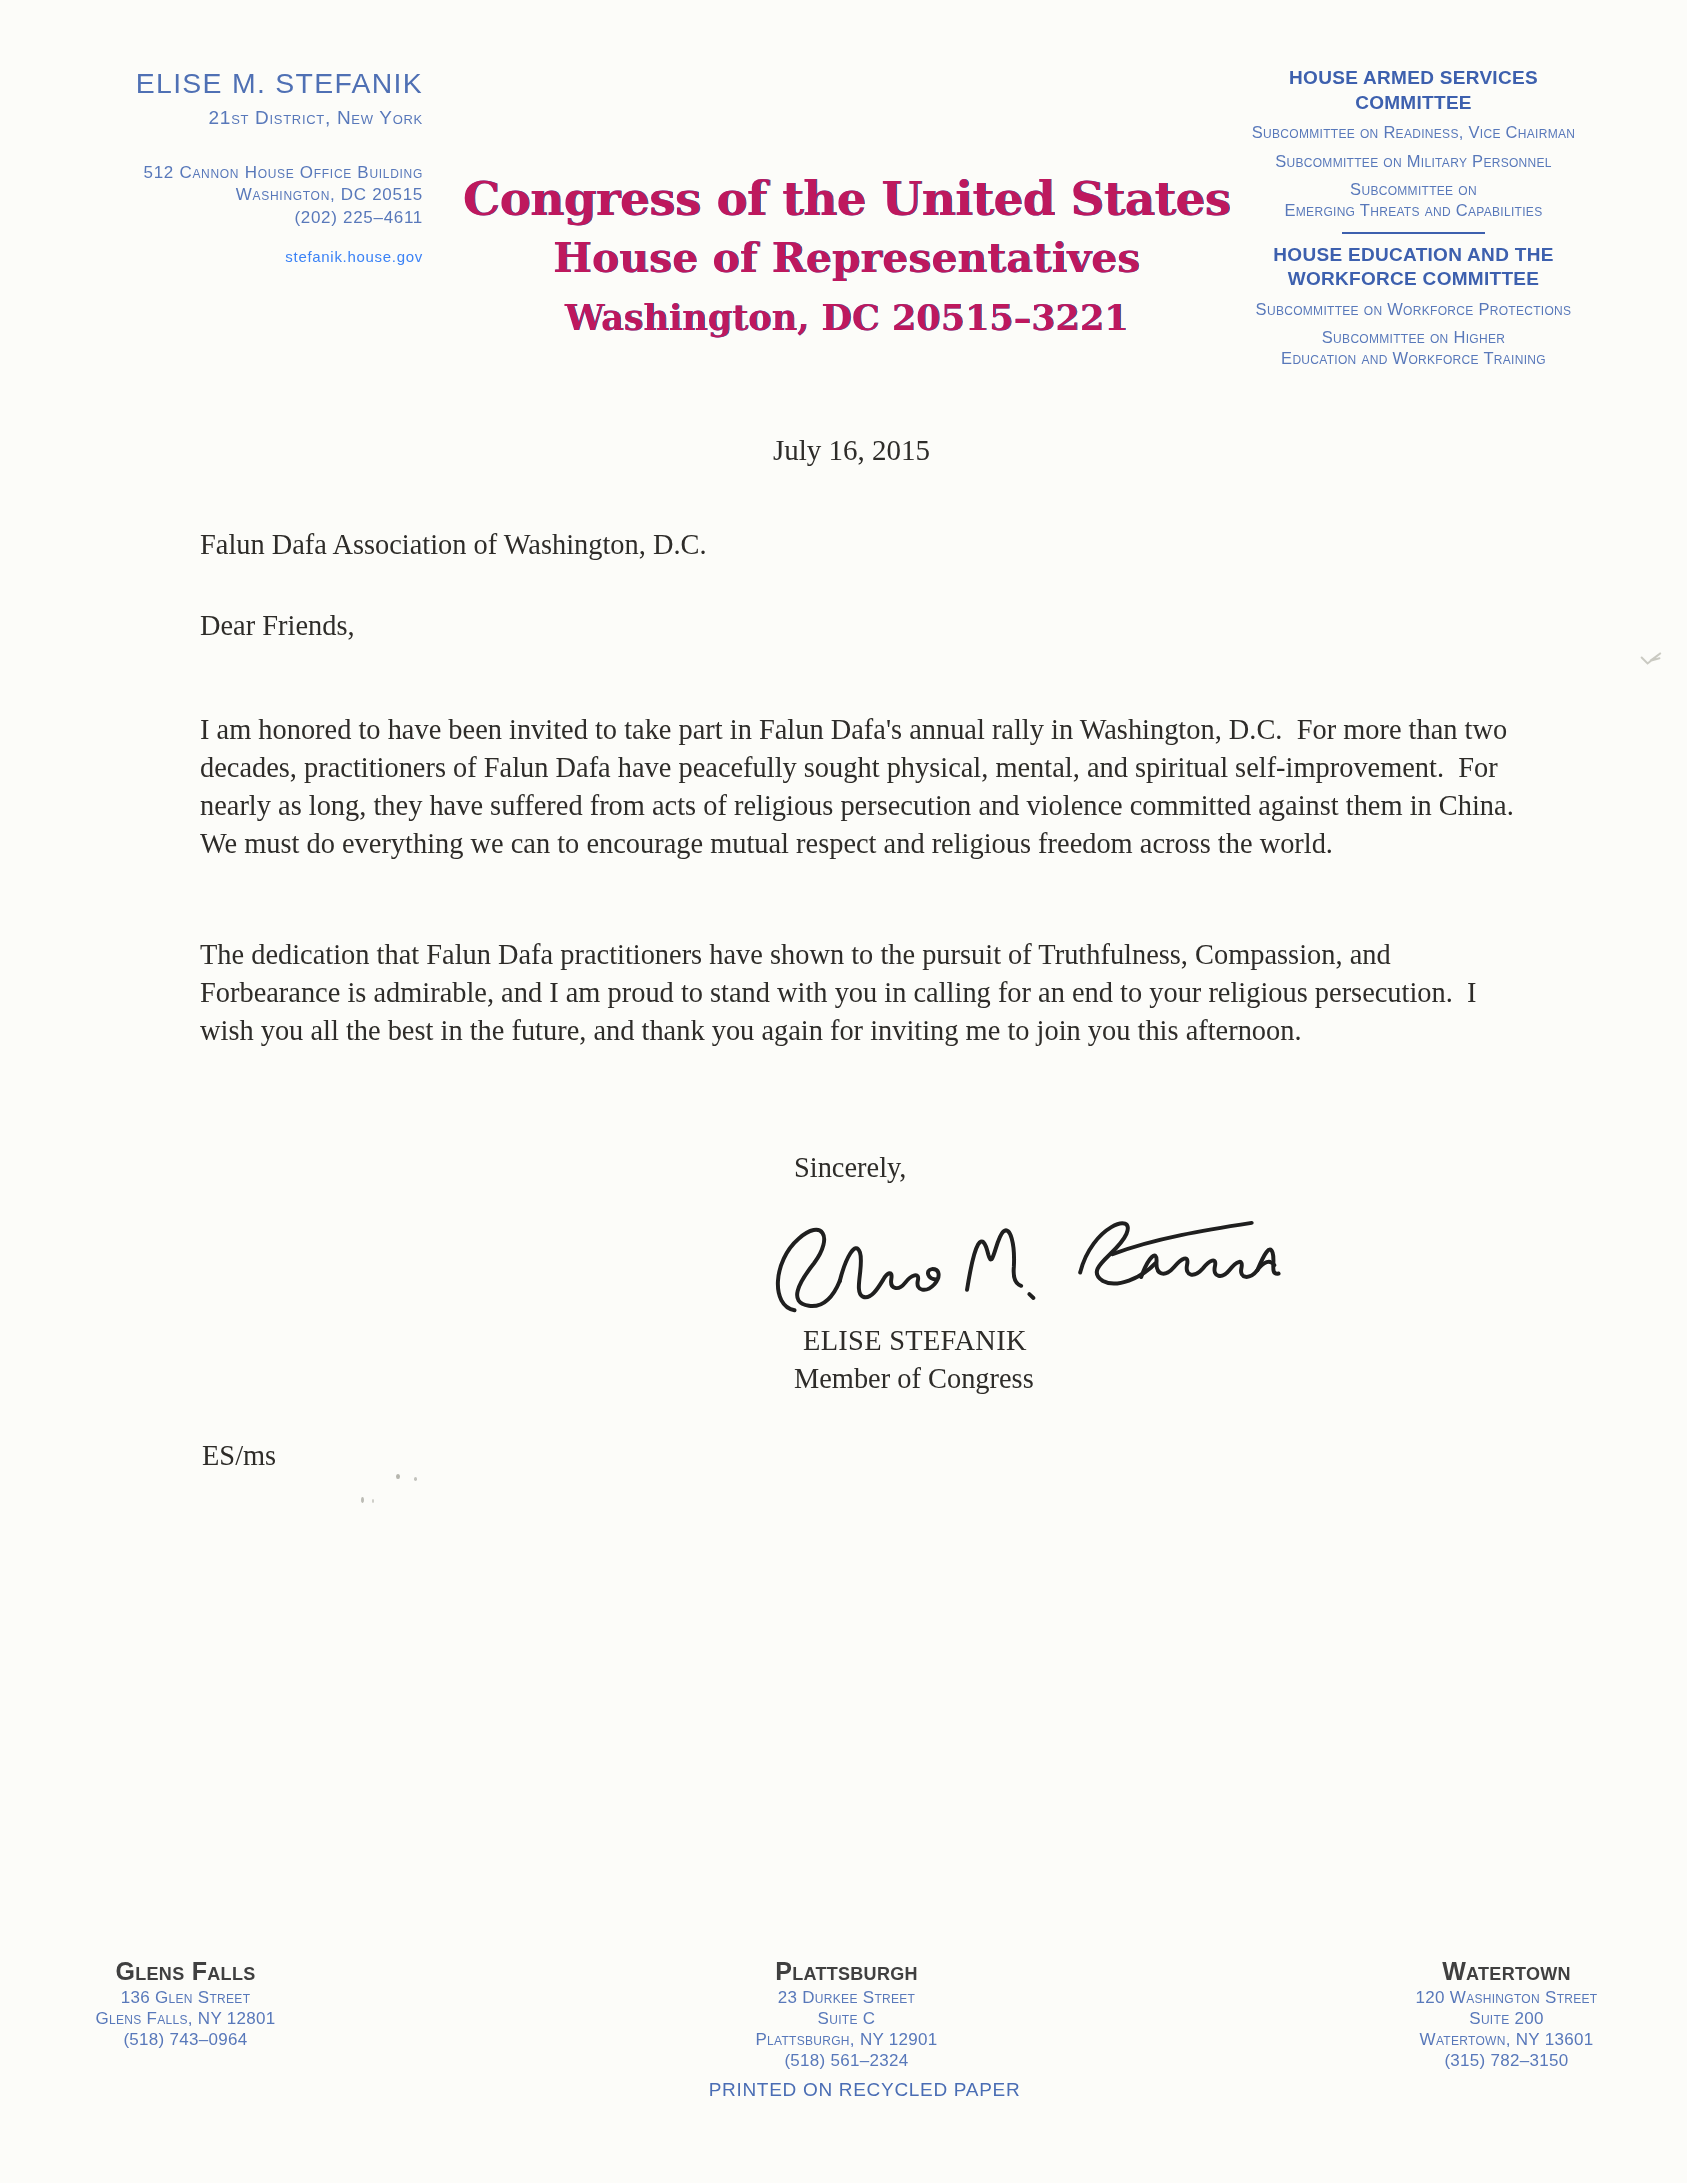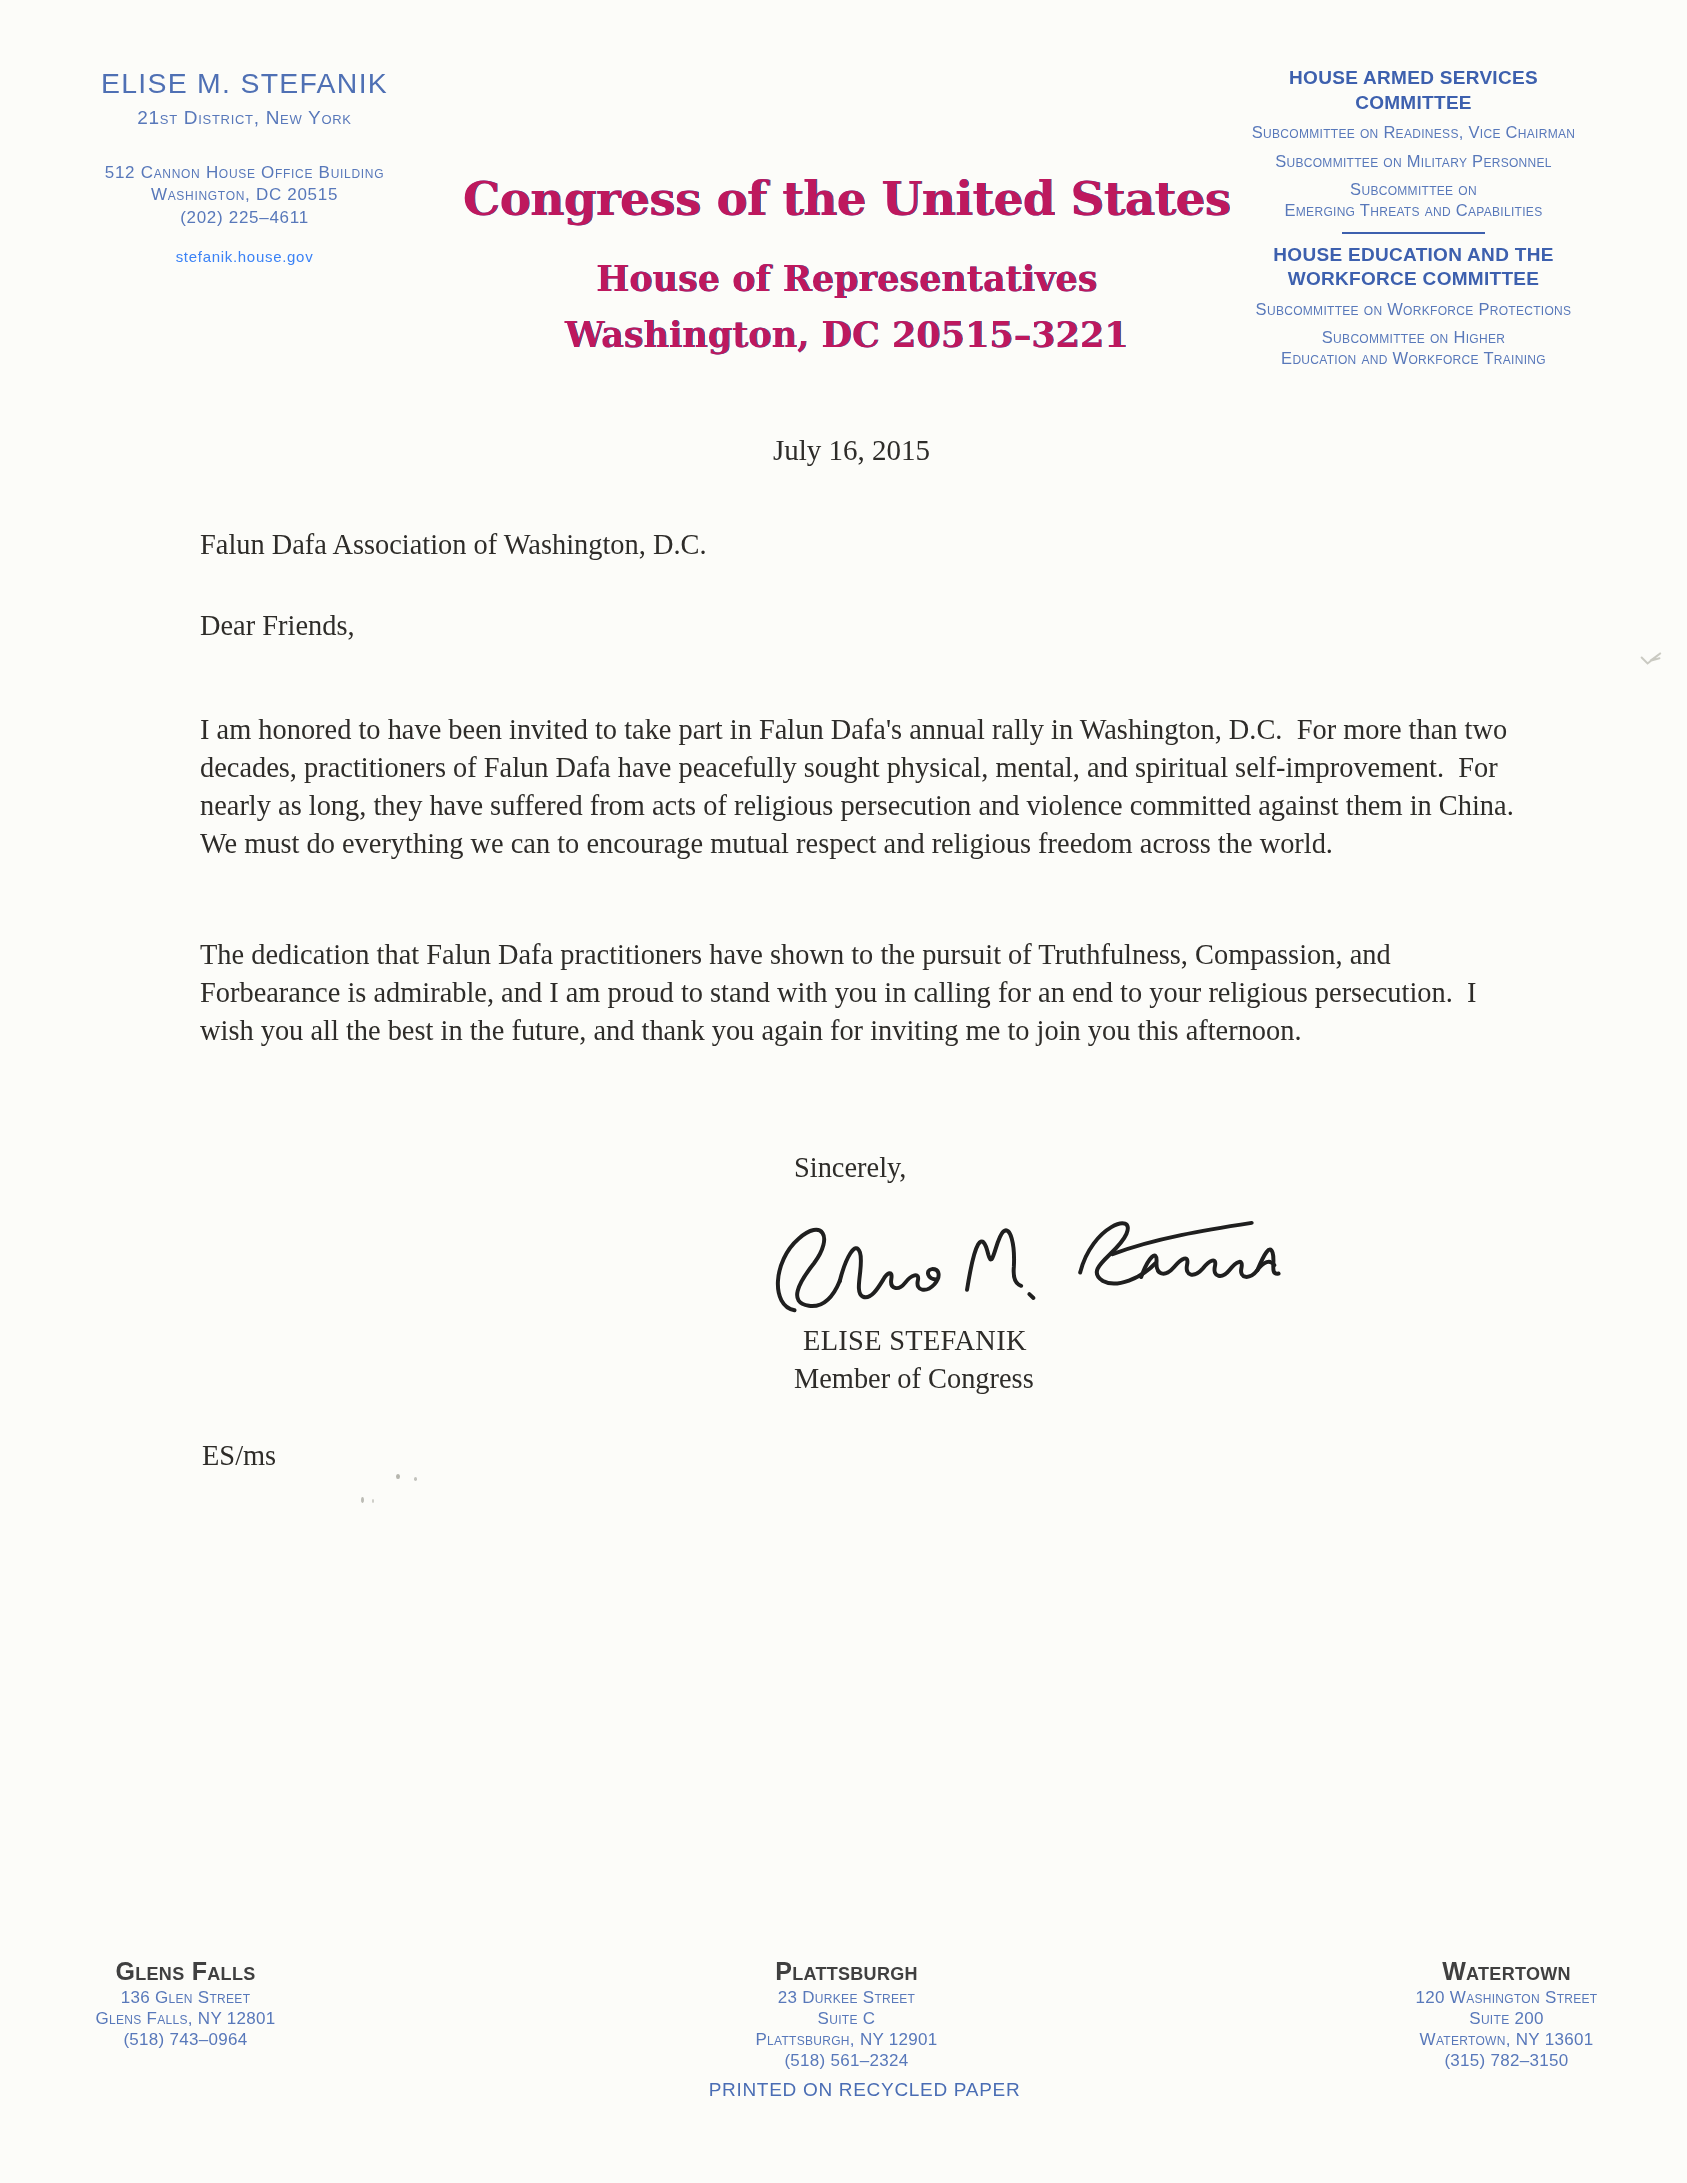--- a/index.html
+++ b/index.html
@@ -14,21 +14,21 @@
   }
   .abs{position:absolute;}
 
   
   .sans{font-family:"Liberation Sans", sans-serif;}
   .sc{font-variant:small-caps;}
   .blue{color:#54729f; color:#5878ba;}
 
   .member-block{
     left:66px; top:67px; width:357px;
-    text-align:center;
+    text-align:right;
   }
   .member-name{
     font-size:28.4px; letter-spacing:1.3px; color:#4f70b4;
   }
   .member-district{
     margin-top:6.6px; font-size:19px; letter-spacing:0.7px;
   }
   .member-address{
     margin-top:33px; font-size:17px; line-height:22.5px; letter-spacing:0.7px;
   }
@@ -39,21 +39,21 @@
   .congress-block{
     left:423px; top:171px; width:847px; text-align:center;
   }
   .gothic{
     font-family:"DejaVu Serif", serif;
     font-weight:bold;
     color:#be185d;
     text-shadow:0.9px 0 0 #3f63b2;
   }
   .congress-l1{font-size:47px; letter-spacing:-0.7px;}
-  .congress-l2{font-size:35px; margin-top:32px;}
+  .congress-l2{font-size:41px; margin-top:8px;}
   .congress-l3{font-size:35px; margin-top:14.6px;}
 
   .committee-block{
     left:1209px; top:66px; width:409px; text-align:center;
   }
   .committee-name{
     font-size:19px; line-height:24.5px; letter-spacing:0.3px;
     color:#3d60ae; font-weight:bold;
   }
   .subcommittee{

